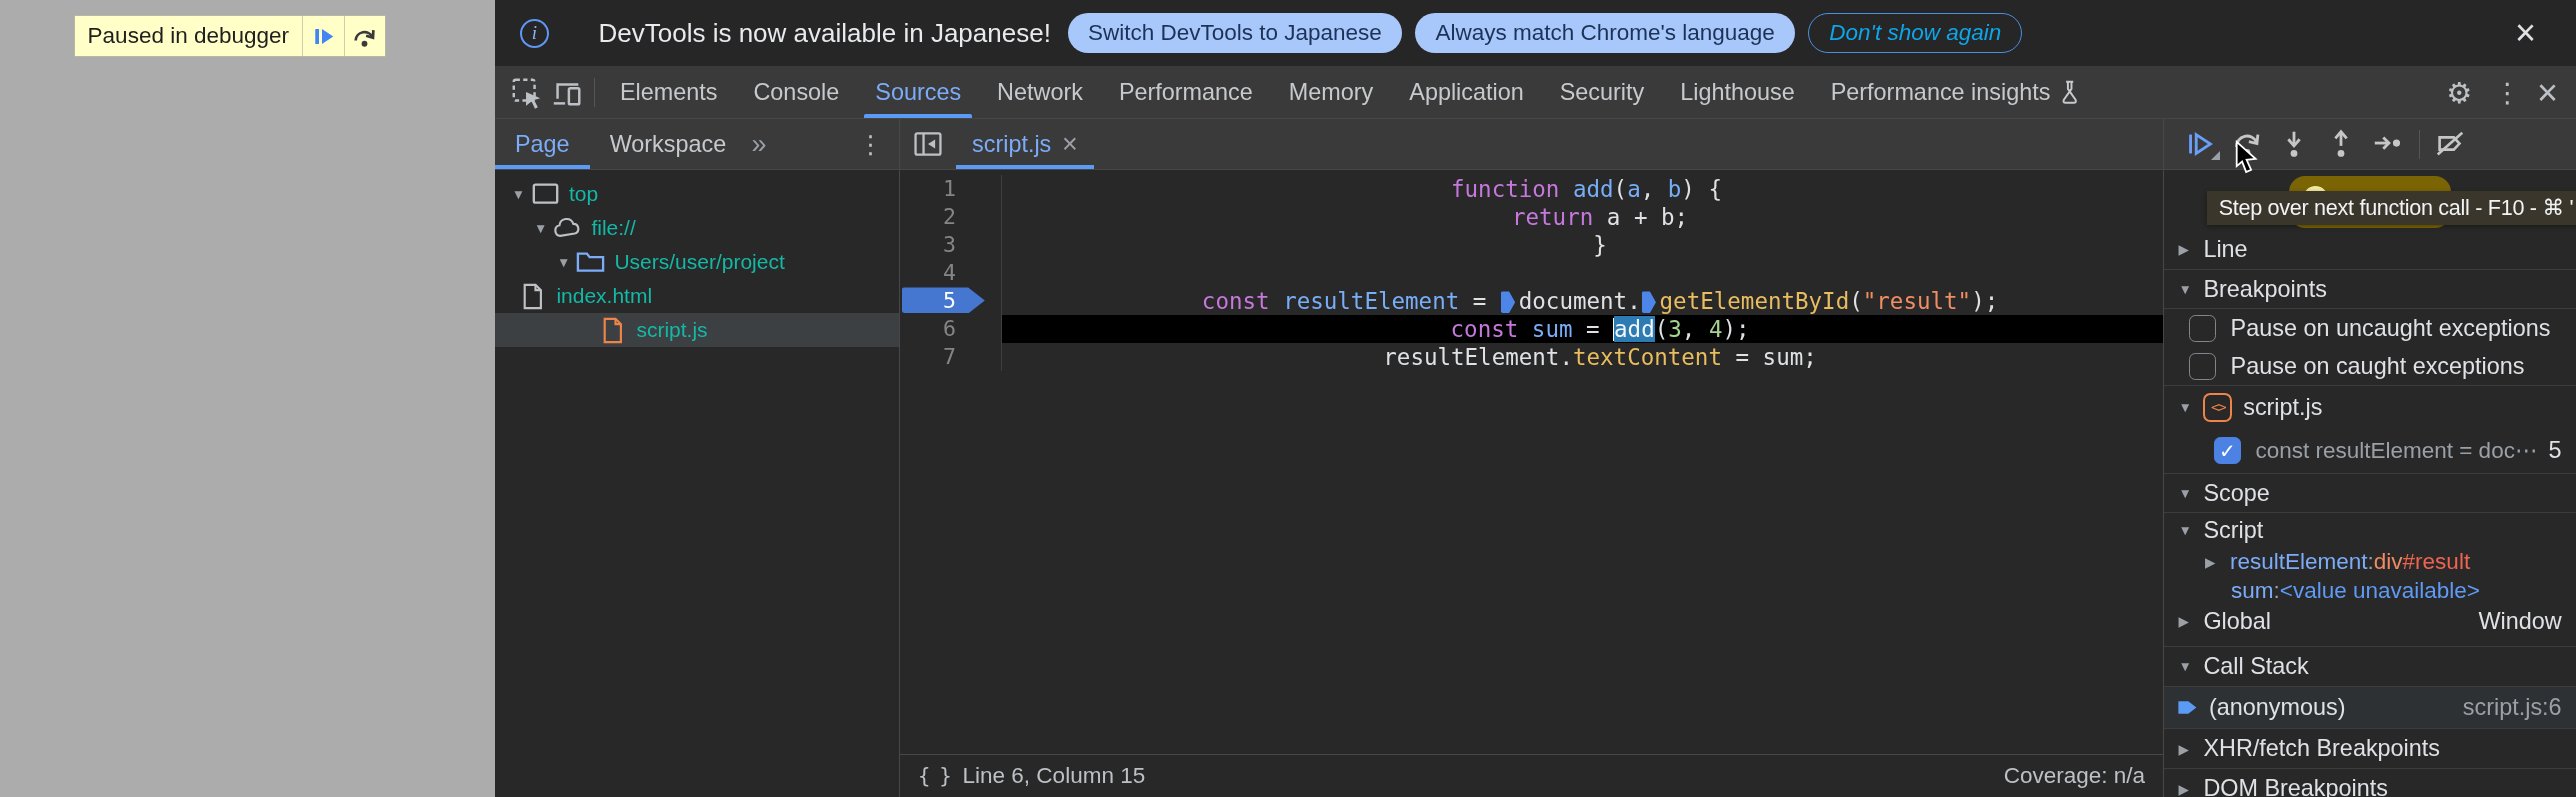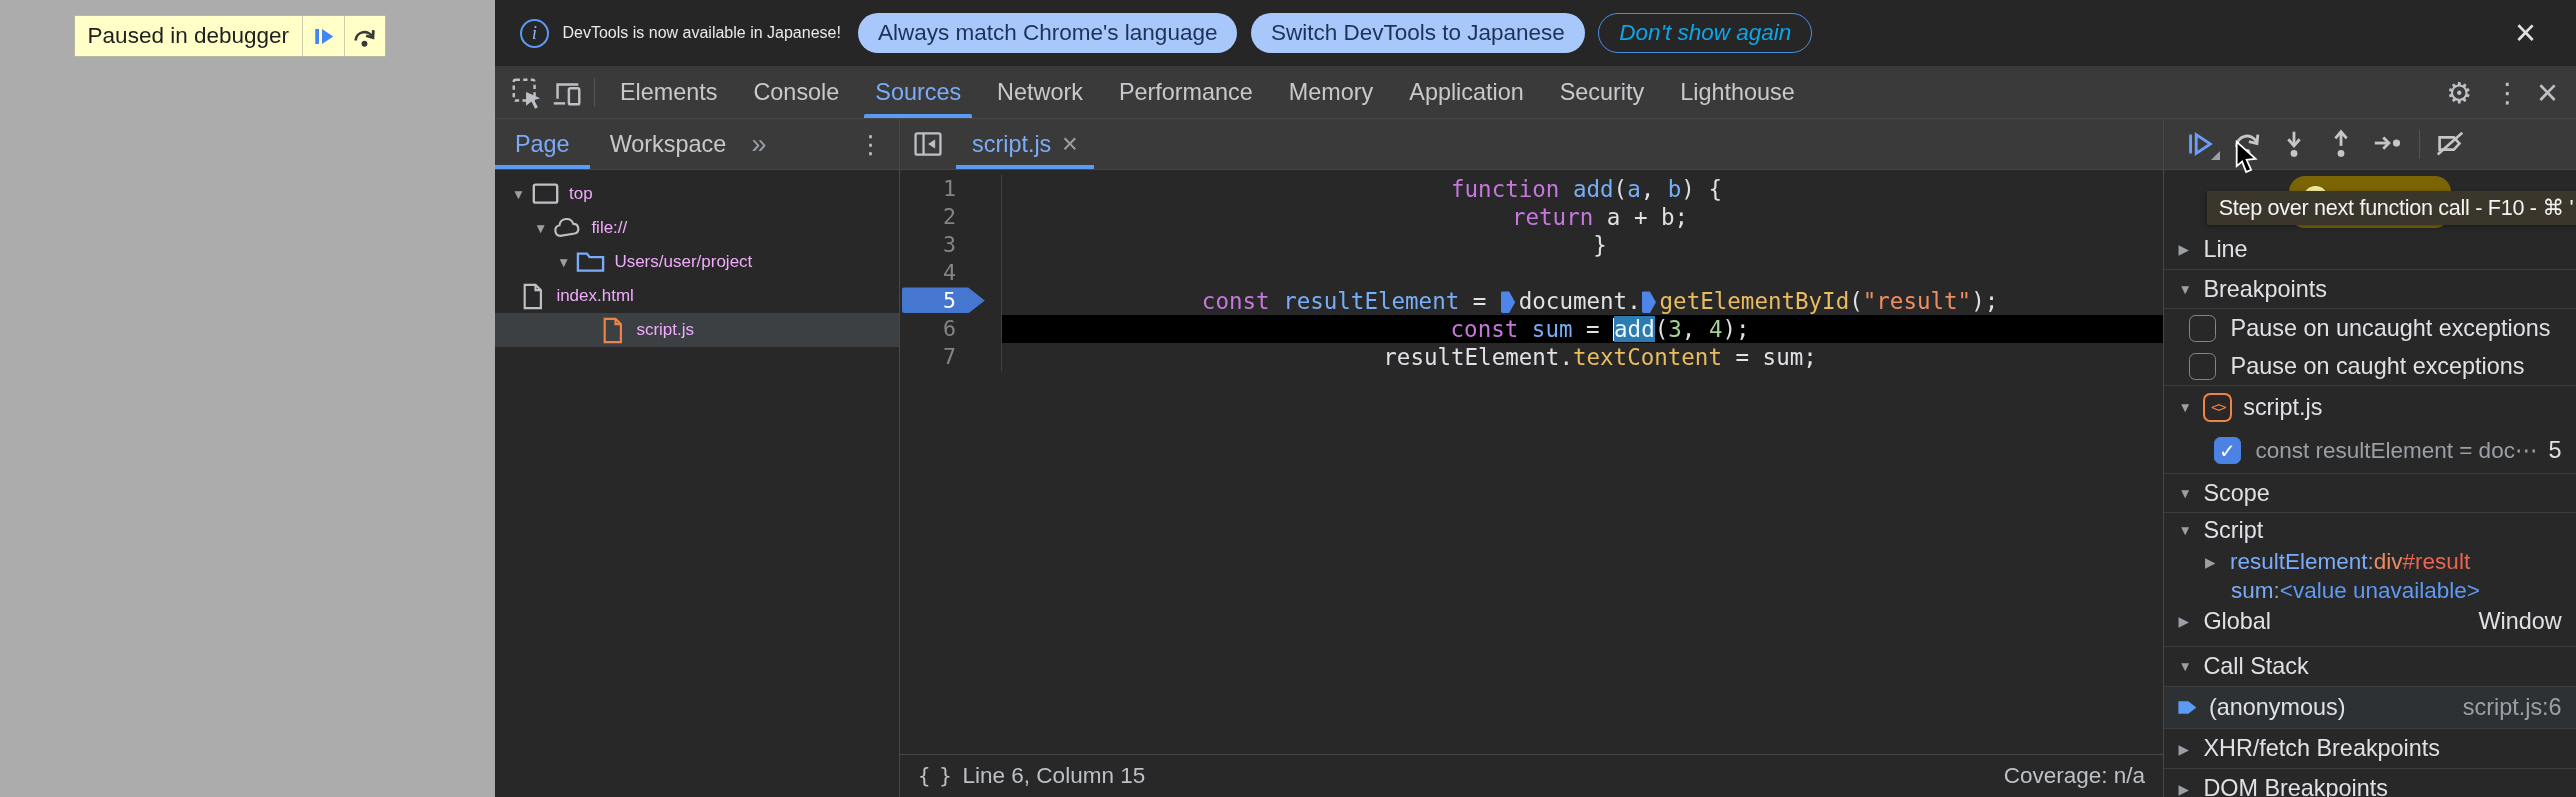--- a/index.html
+++ b/index.html
@@ -19,21 +19,21 @@
   
   #devtools { position:absolute; left:495px; top:0; right:0; bottom:0; background:#282828;
     display:flex; flex-direction:column; color:#dfe1e5; }
 
   
   #infobar { height:67px; flex:0 0 67px; background:#262626; border-bottom:0.9px solid #3a3a3a;
     display:flex; align-items:center; padding:0 40px 0 25px; gap:13.5px; }
   #infobar .info-icon { width:29px; height:29px; border:2.7px solid #5e97f6; border-radius:50%;
     color:#8ab4f8; font-size:19px; display:flex; align-items:center; justify-content:center;
     font-family:"Liberation Serif", serif; font-style:italic; flex:0 0 29px; }
-  #infobar .msg { font-size:16px; color:#e8eaed; white-space:nowrap; margin-right:3.6px; }
+  #infobar .msg { font-size:26px; color:#e8eaed; white-space:nowrap; margin-right:3.6px;margin-left:36px; }
   .pill { height:40px; border-radius:21.6px; background:#a8c7fa; color:#1c3257; font-size:22.5px;
     display:flex; align-items:center; padding:0 20px; white-space:nowrap; cursor:pointer; }
   .pill.outline { background:transparent; border:1.8px solid #4a90e2; color:#0ea5e9;font-style:italic; }
   #infobar .spacer { flex:1; }
   .xclose { color:#dfe1e5; font-size:36px; line-height:1; cursor:pointer; font-weight:300; }
 
   
   #main-toolbar { height:52px; flex:0 0 52px; background:#3a3a3a; border-bottom:0.9px solid #474747;
     display:flex; align-items:center; padding:0 12.6px 0 11.7px; }
   .tb-iconbtn { width:40px; height:40px; display:flex; align-items:center; justify-content:center; cursor:pointer; }
@@ -59,21 +59,21 @@
   .nav-tab.active { color:#7cacf8; }
   .nav-tab.active::after { content:""; position:absolute; left:0; right:0; bottom:0; height:3.6px; background:#5c9bf5; }
   #nav-tabbar .more { color:#9aa0a6; font-size:27px; padding:0 5.4px; cursor:pointer; }
   #nav-tabbar .spacer { flex:1; }
   #nav-tabbar .kebab { margin-right:16px; }
   #tree { flex:1; background:#282828; padding-top:7.2px; overflow:hidden; }
   .tree-row { height:34px; display:flex; align-items:center; cursor:pointer; }
   .tree-row.selected { background:#3c4043; }
   .tree-row .tw { width:21.6px; font-size:13.5px; color:#9aa0a6; text-align:center; flex:0 0 21.6px; }
   .tree-row .ticon { width:29px; height:29px; margin:0 9px 0 1.8px; display:flex; align-items:center; justify-content:center; flex:0 0 29px; }
-  .tree-row .tlabel { font-size:17px; color:#f0abfc; white-space:nowrap; }
+  .tree-row .tlabel { font-size:21px; color:#14b8a6; white-space:nowrap; }
 
   
   #editor { flex:1; display:flex; flex-direction:column; min-width:0; }
   #ed-tabbar { height:51px; flex:0 0 51px; background:#3a3a3a; border-bottom:0.9px solid #474747;
     display:flex; align-items:stretch; }
   #hide-nav-btn { width:56px; display:flex; align-items:center; justify-content:center; cursor:pointer; }
   .ed-tab { display:flex; align-items:center; gap:10.8px; padding:0 16px; position:relative; cursor:pointer; }
   .ed-tab .tname { font-size:23.4px; color:#7cacf8; }
   .ed-tab .tclose { font-size:27px; color:#9aa0a6; }
   .ed-tab::after { content:""; position:absolute; left:0; right:0; bottom:0; height:3.6px; background:#5c9bf5; }
@@ -160,22 +160,22 @@
       </span>
     </div>
   </div>
 </div>
 
 <div id="devtools">
 
   <div id="infobar">
     <div class="info-icon">i</div>
     <div class="msg">DevTools is now available in Japanese!</div>
+    <div class="pill">Switch DevTools to Japanese</div>
     <div class="pill">Always match Chrome's language</div>
-    <div class="pill">Switch DevTools to Japanese</div>
     <div class="pill outline">Don't show again</div>
     <div class="spacer"></div>
     <div class="xclose">×</div>
   </div>
 
   <div id="main-toolbar">
     <div class="tb-iconbtn">
       <span>
         <svg class="icon" width="34" height="34" viewBox="0 0 36 36" fill="none" stroke="#bdc1c6" stroke-width="2.6">
           <rect x="4" y="4" width="22" height="22" rx="2" stroke-dasharray="4.5 3.5"></rect>
@@ -213,20 +213,28 @@
           <span>Memory</span>
         </div>
         <div class="tab">
           <span>Application</span>
         </div>
         <div class="tab">
           <span>Security</span>
         </div>
         <div class="tab">
           <span>Lighthouse</span>
+        </div>
+        <div class="tab">
+          <span>Performance insights</span>
+          <span>
+            <svg class="icon" width="23.4" height="25" viewBox="0 0 26 28" fill="none" stroke="#c7cacd" stroke-width="2.2">
+              <path d="M9 2 h8 M11 2 v8 L19.5 22 q1.5 3.5 -2 3.5 h-9 q-3.5 0 -2 -3.5 L15 10 V2"></path>
+            </svg>
+          </span>
         </div>
       </div>
     <div class="spacer"></div>
     <div class="glyphbtn" style="font-size:29px; padding:0 10.8px;">⚙</div>
     <div class="glyphbtn" style="font-size:27px; padding:0 10.8px;">⋮</div>
     <div class="glyphbtn xclose" style="padding:0 5.4px;">×</div>
   </div>
 
   <div id="main">
 

